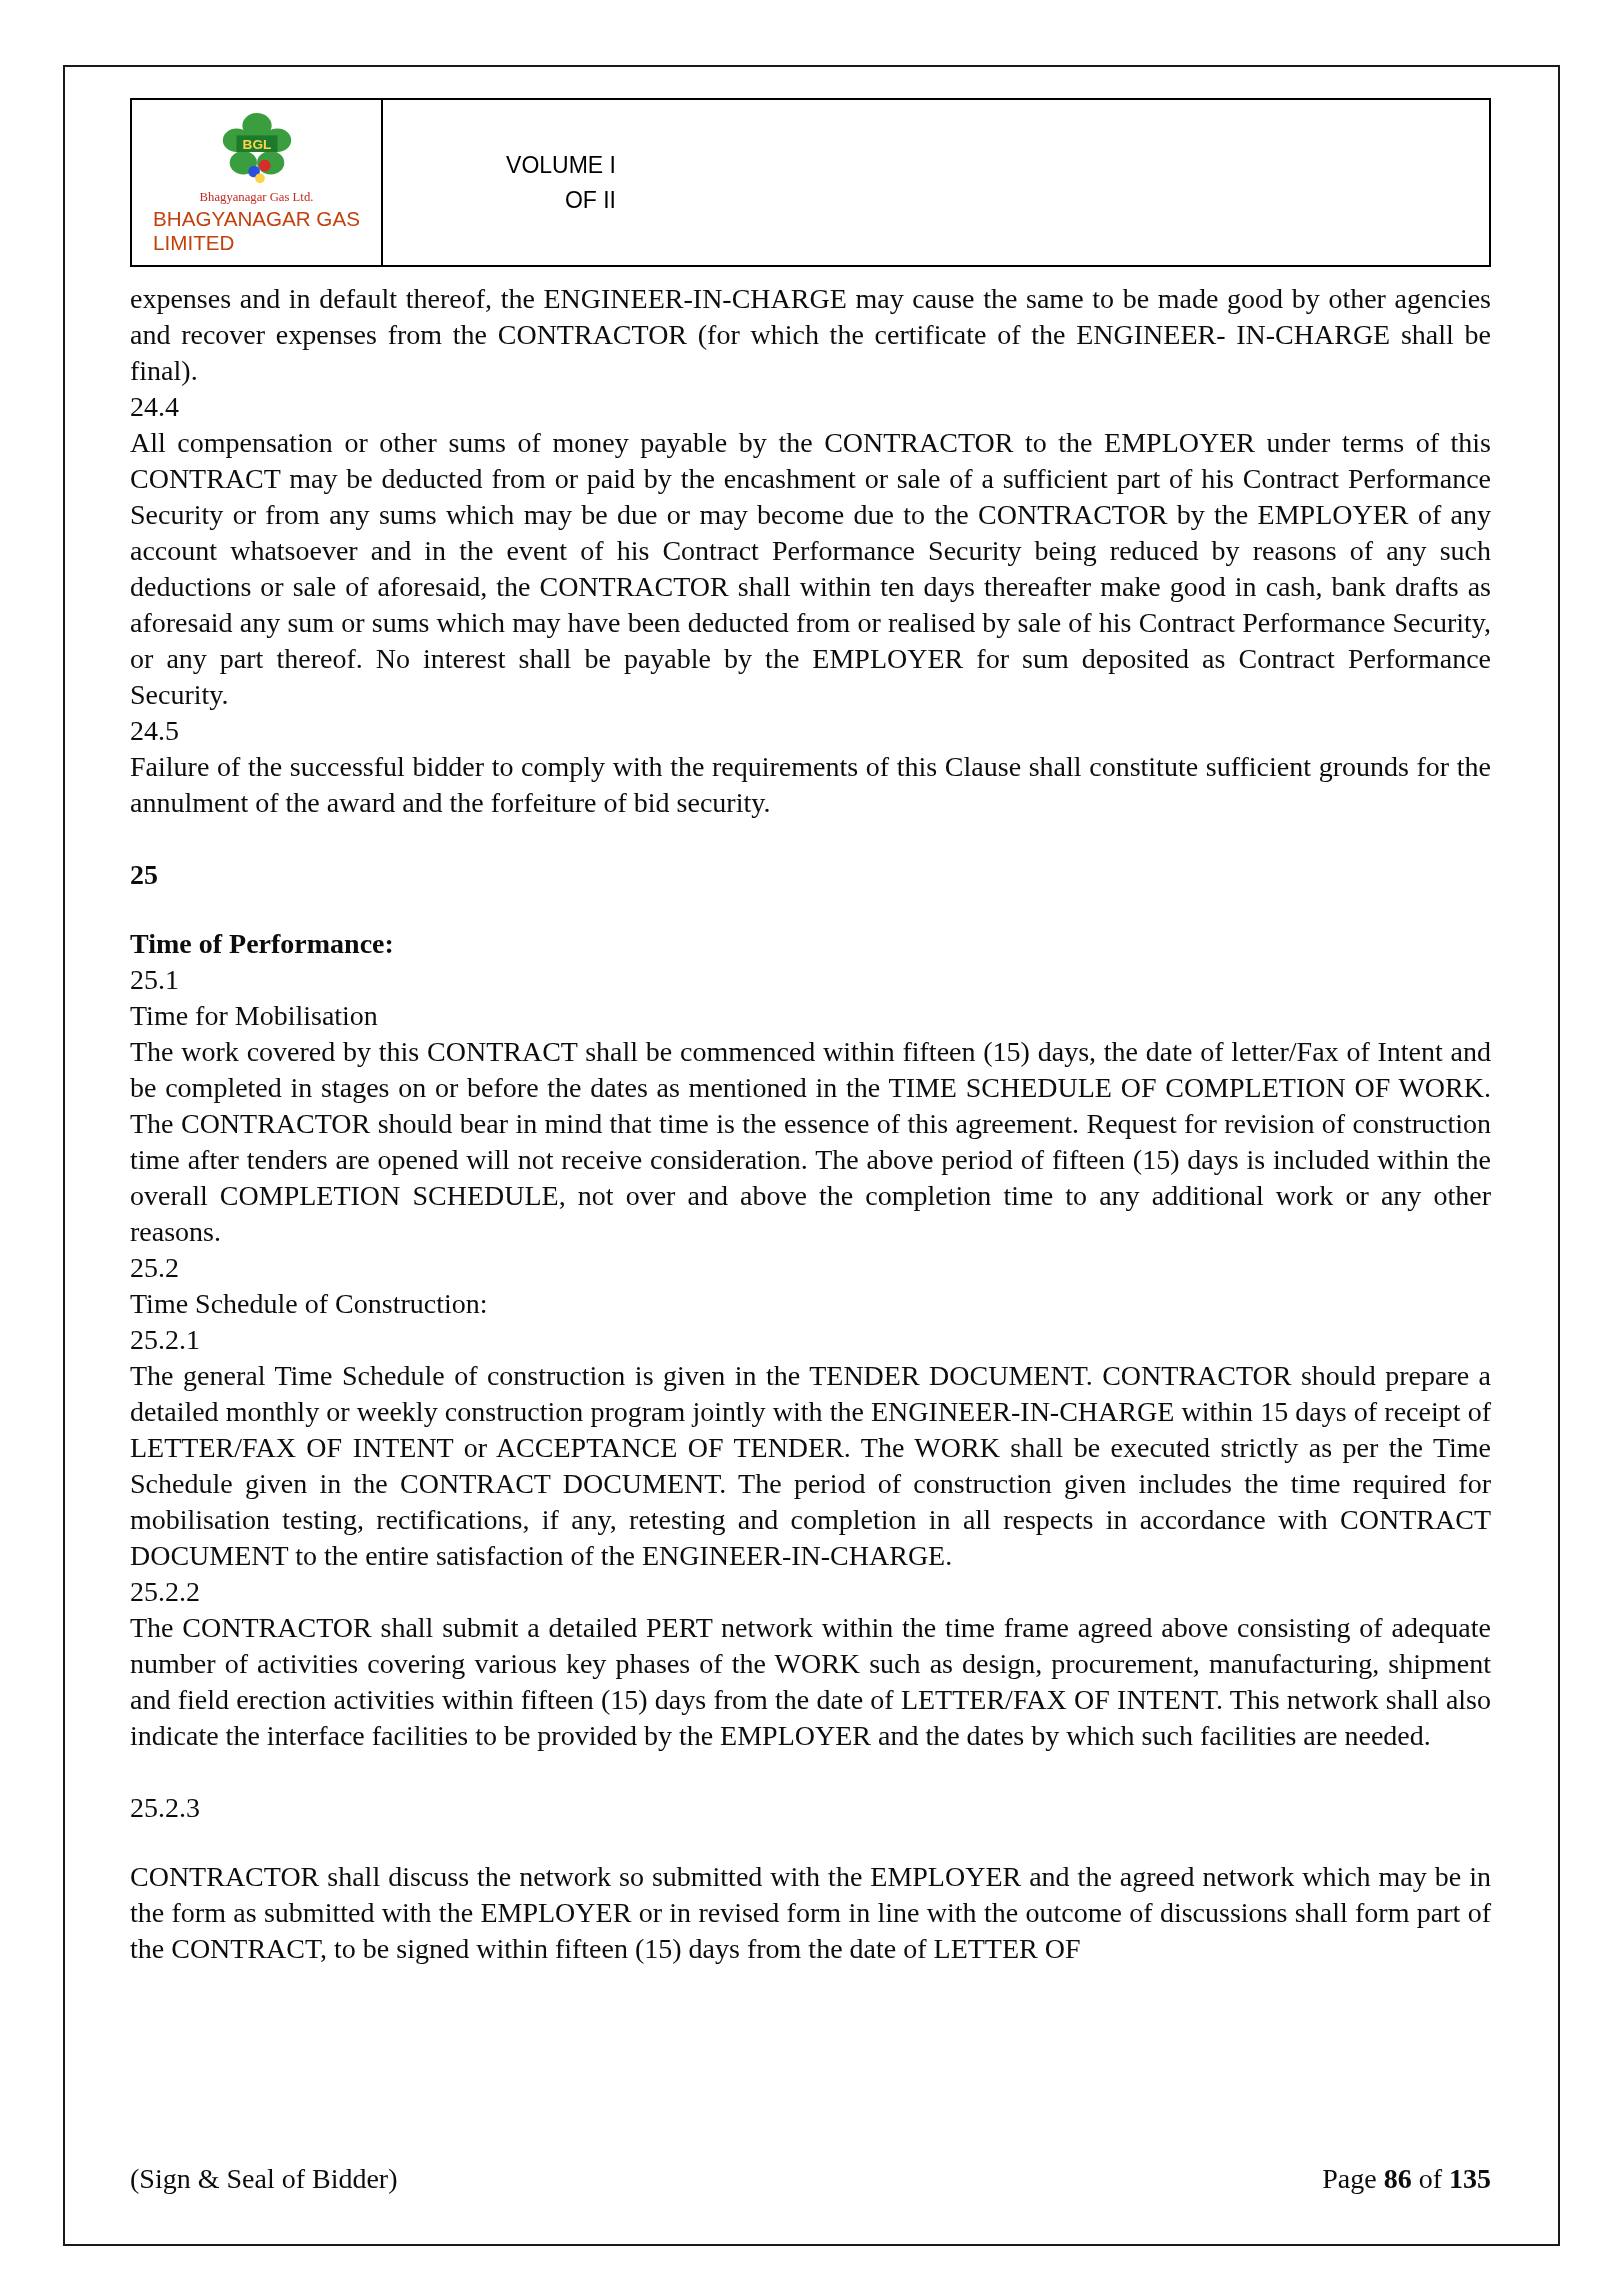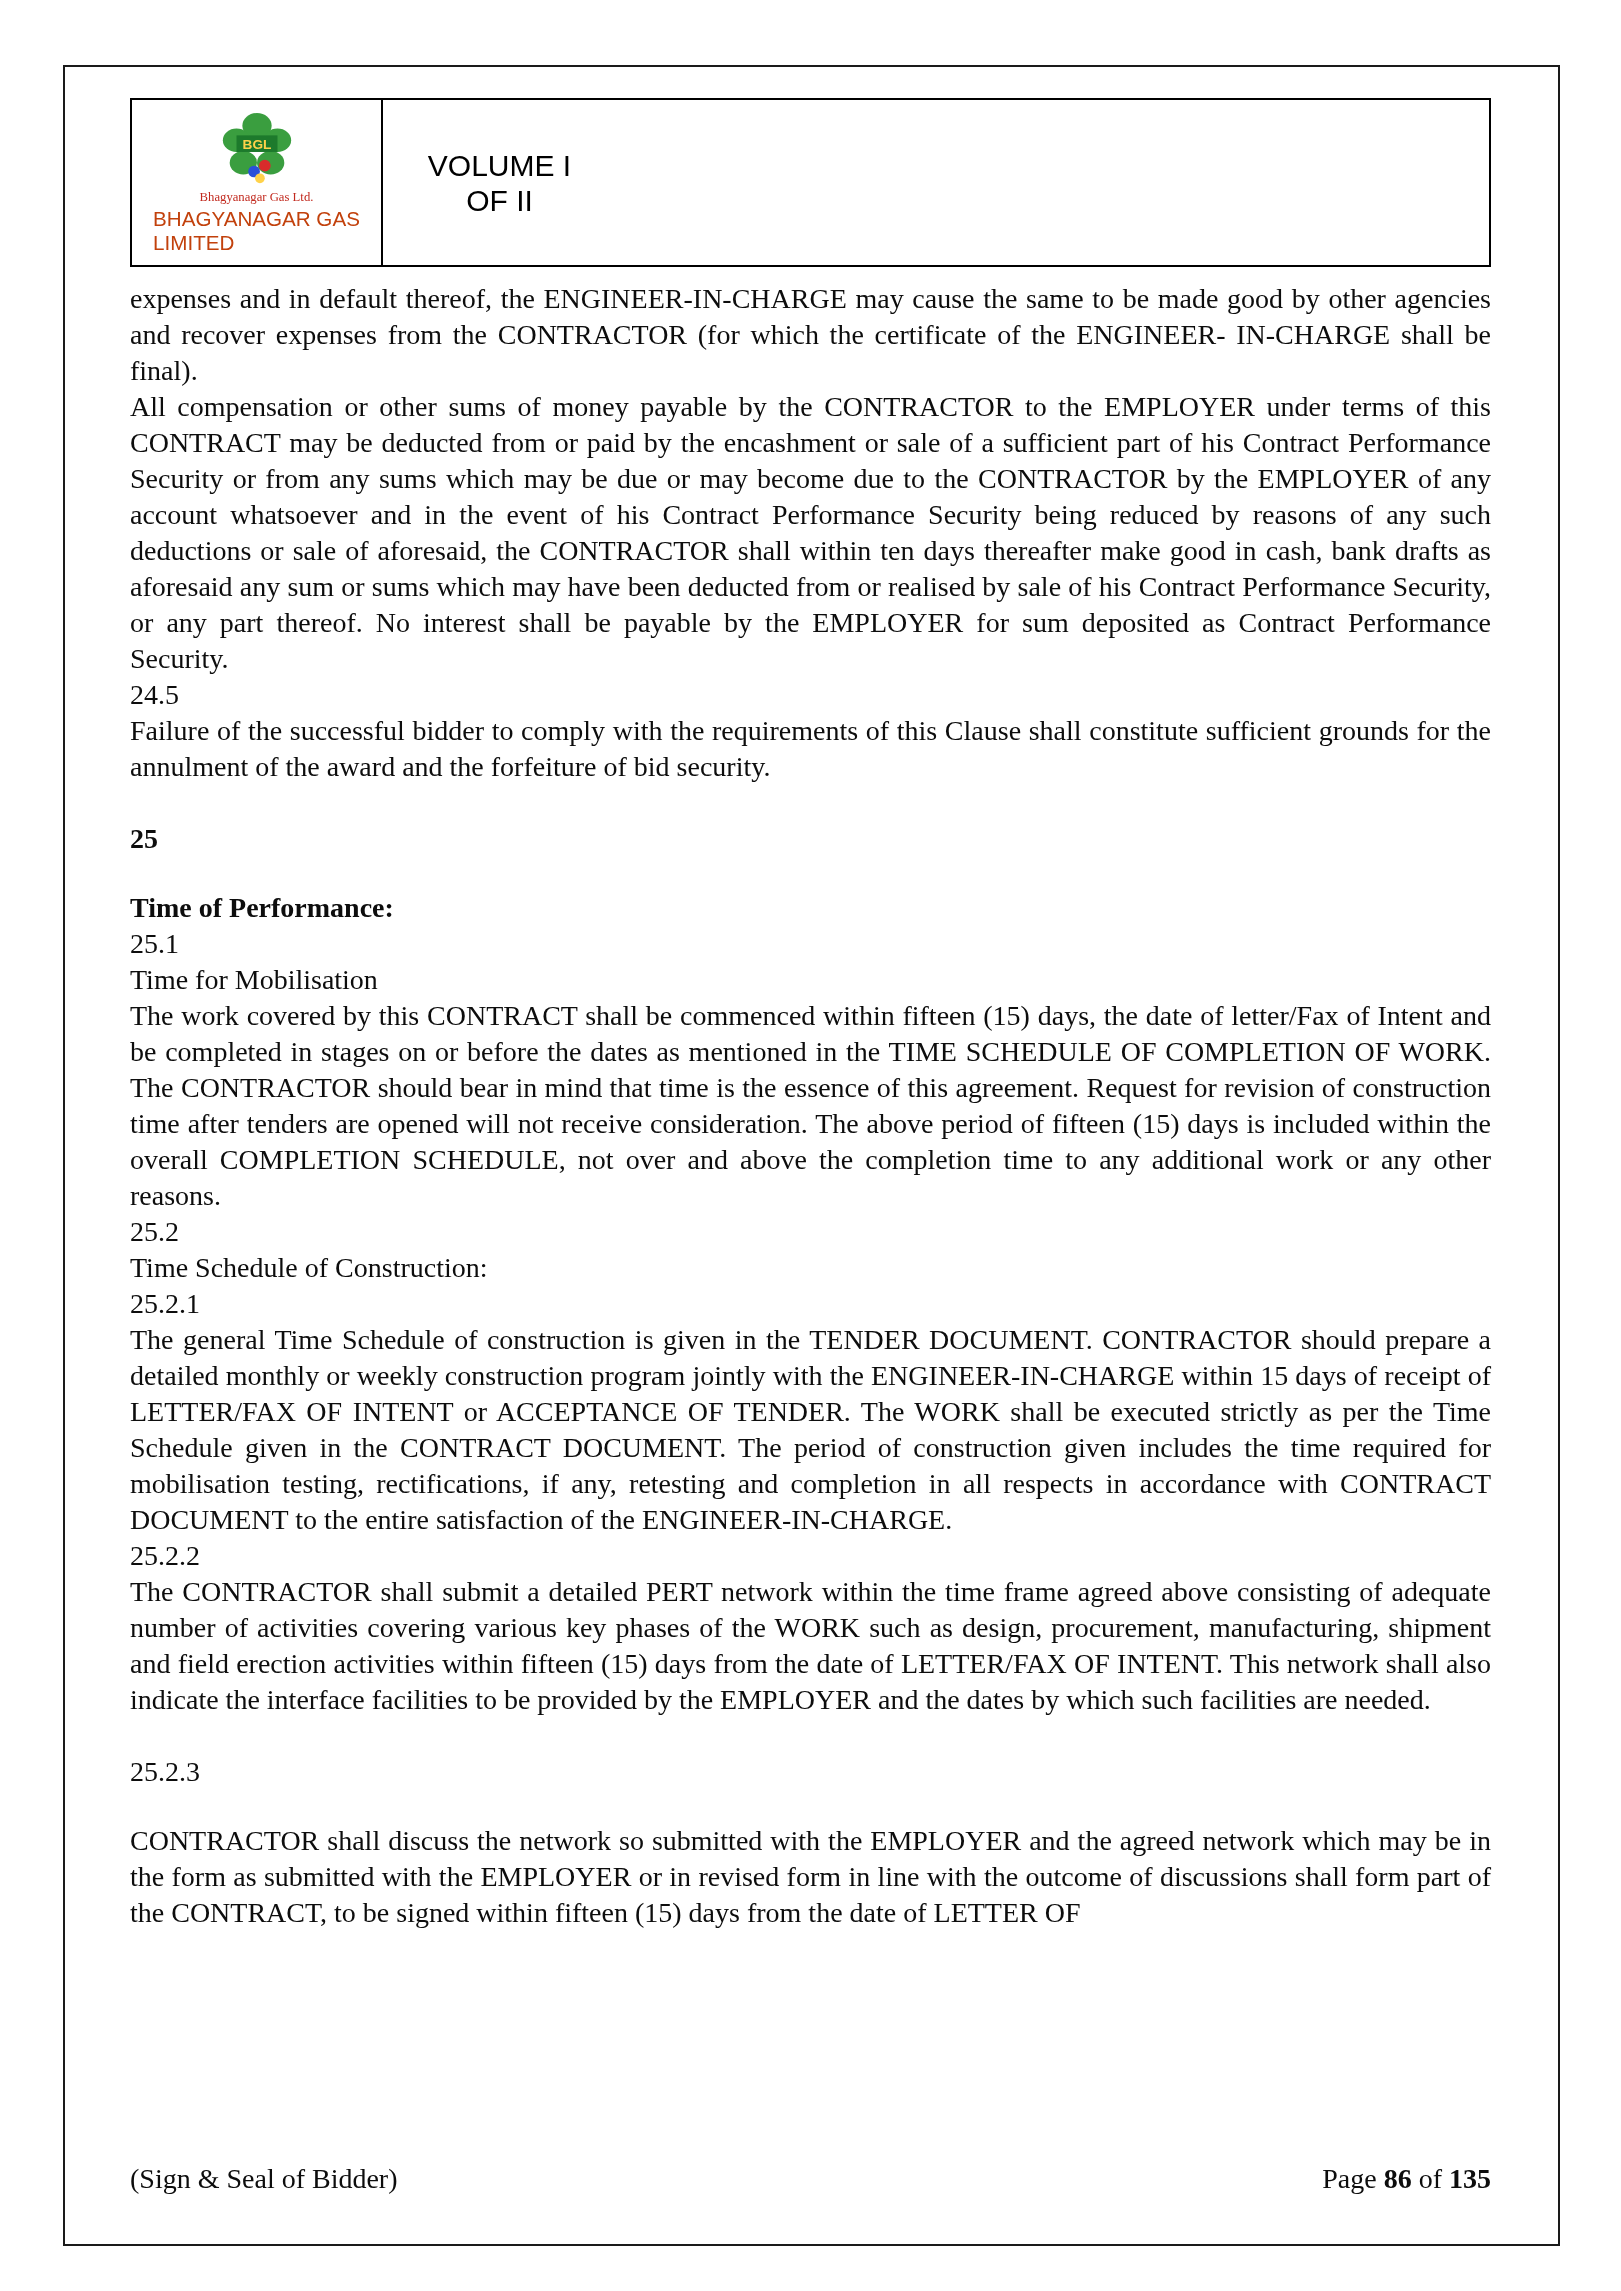--- a/index.html
+++ b/index.html
@@ -24,22 +24,22 @@
   .logo-sub { font-family:"Liberation Serif", serif; font-size:12.7px; color:#c22a1f; margin-top:-2px; }
   .logo-name { font-family:"Liberation Sans", sans-serif; font-size:20.6px; line-height:24.5px; color:#c2410c; margin-top:2px; }
   .title-cell {
     flex:1; border-right:2px solid #000; padding:7.8px 15.7px 5.9px 15.7px;
     font-family:"Liberation Sans", sans-serif; font-size:28px; line-height:37px; color:#000;
   }
   .t-just { text-align:justify; text-align-last:justify; }
   .t-left { text-align:left; }
   .t-center { text-align:center; }
   .volume-cell {
-    width:233px; display:flex; flex-direction:column; align-items:center; justify-content:center;
-    font-family:"Liberation Sans", sans-serif; font-size:30px; line-height:35px; color:#000;
+    width:233px; display:flex; flex-direction:column; align-items:flex-end; justify-content:center;
+    font-family:"Liberation Sans", sans-serif; font-size:23px; line-height:35px; color:#000;
   }
 
   
   .body-text { margin-top:13.7px; font-size:28px; line-height:36px; color:#0d0d0d; }
   .clause { display:flex;flex-direction:column; }
   .clause .num { width:70px; flex:0 0 auto; white-space:nowrap; }
   .clause .txt { flex:1; text-align:justify; }
   .clause.single .txt { text-align:left; }
   .clause.bold { font-weight:bold; }
   .gap-before { margin-top:36px;gap:33px; }
@@ -92,20 +92,21 @@
   </div>
 
   <div class="body-text">
 
     <div class="clause">
       <span class="num"></span>
       <div class="txt">expenses and in default thereof, the ENGINEER-IN-CHARGE may cause the same to be made good by other agencies and recover expenses from the CONTRACTOR (for which the certificate of the ENGINEER- IN-CHARGE shall be final).</div>
     </div>
 
     <div class="clause">
+      <span class="num">24.4</span>
       <div class="txt">All compensation or other sums of money payable by the CONTRACTOR to the EMPLOYER under terms of this CONTRACT may be deducted from or paid by the encashment or sale of a sufficient part of his Contract Performance Security or from any sums which may be due or may become due to the CONTRACTOR by the EMPLOYER of any account whatsoever and in the event of his Contract Performance Security being reduced by reasons of any such deductions or sale of aforesaid, the CONTRACTOR shall within ten days thereafter make good in cash,  bank drafts as aforesaid any sum or sums which may have been deducted from or realised by sale of his Contract Performance Security, or any part thereof. No interest shall be payable by the EMPLOYER for sum deposited as Contract Performance Security.</div>
     </div>
 
     <div class="clause">
       <span class="num">24.5</span>
       <div class="txt">Failure of the successful bidder to comply with the requirements of this Clause shall constitute sufficient grounds for the annulment of the award and the forfeiture of bid security.</div>
     </div>
 
     <div class="clause bold gap-before single">
       <span class="num">25</span>

